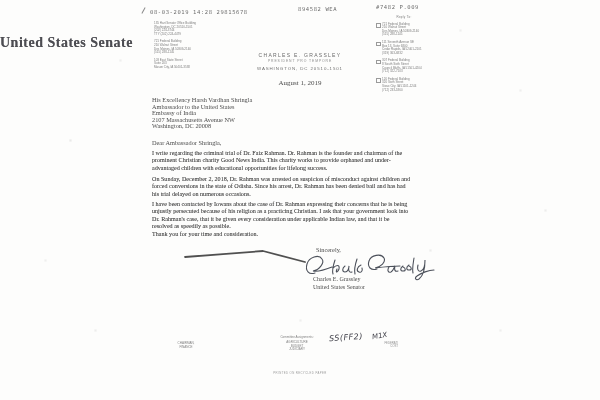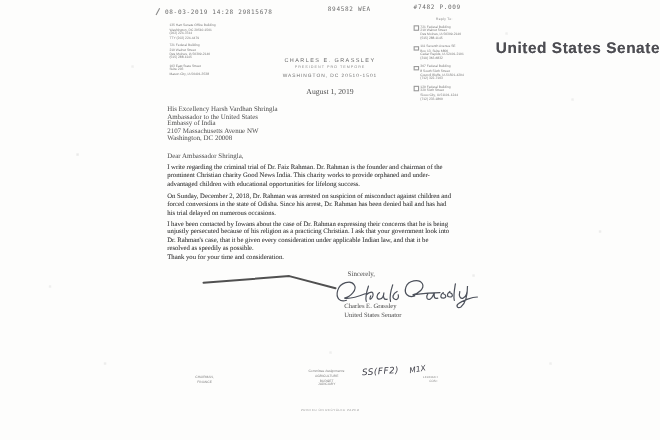--- a/index.html
+++ b/index.html
@@ -3,21 +3,21 @@
 <meta charset="utf-8">
 <style>
   html,body{margin:0;padding:0;background:#ffffff;}
   .page{position:relative;width:600px;height:400px;background:#fdfdfc;overflow:hidden;
         font-family:"Liberation Serif", serif;color:#4a4a4a;}
   .abs{position:absolute;}
   
   .fax{font-family:"DejaVu Sans Mono", monospace;font-size:5.5px;letter-spacing:.6px;color:#6e6e6e;white-space:nowrap;}
   .pen-tick{left:143px;top:7px;width:1px;height:7px;background:#8a8a8a;transform:rotate(28deg);}
   
-  .lh-title{left:0;top:35px;width:100%;text-align:right;font-family:Liberation Sans, sans-serif;
+  .lh-title{left:0;top:35px;width:100%;text-align:left;font-family:Liberation Serif, serif;
             font-weight:bold;font-size:14px;letter-spacing:.5px;color:#4d4d52;text-shadow:0 0 .4px rgba(70,70,80,.6);}
   .lh-name{left:0;top:52px;width:100%;text-align:center;font-family:"Liberation Sans", sans-serif;
            font-size:5px;letter-spacing:1.3px;color:#6a6a6a;}
   .lh-role{left:0;top:58.5px;width:100%;text-align:center;font-family:"Liberation Sans", sans-serif;
            font-size:3.4px;letter-spacing:.9px;color:#8b8b8b;}
   .lh-addr{left:0;top:65.5px;width:100%;text-align:center;font-family:"Liberation Sans", sans-serif;
            font-size:4.4px;letter-spacing:.9px;color:#6f6f6f;}
   
   .sidecol{font-family:"Liberation Sans", sans-serif;font-size:3px;line-height:3.6px;color:#7d7d7d;}
   .sidecol .blk{margin-bottom:4px;}

